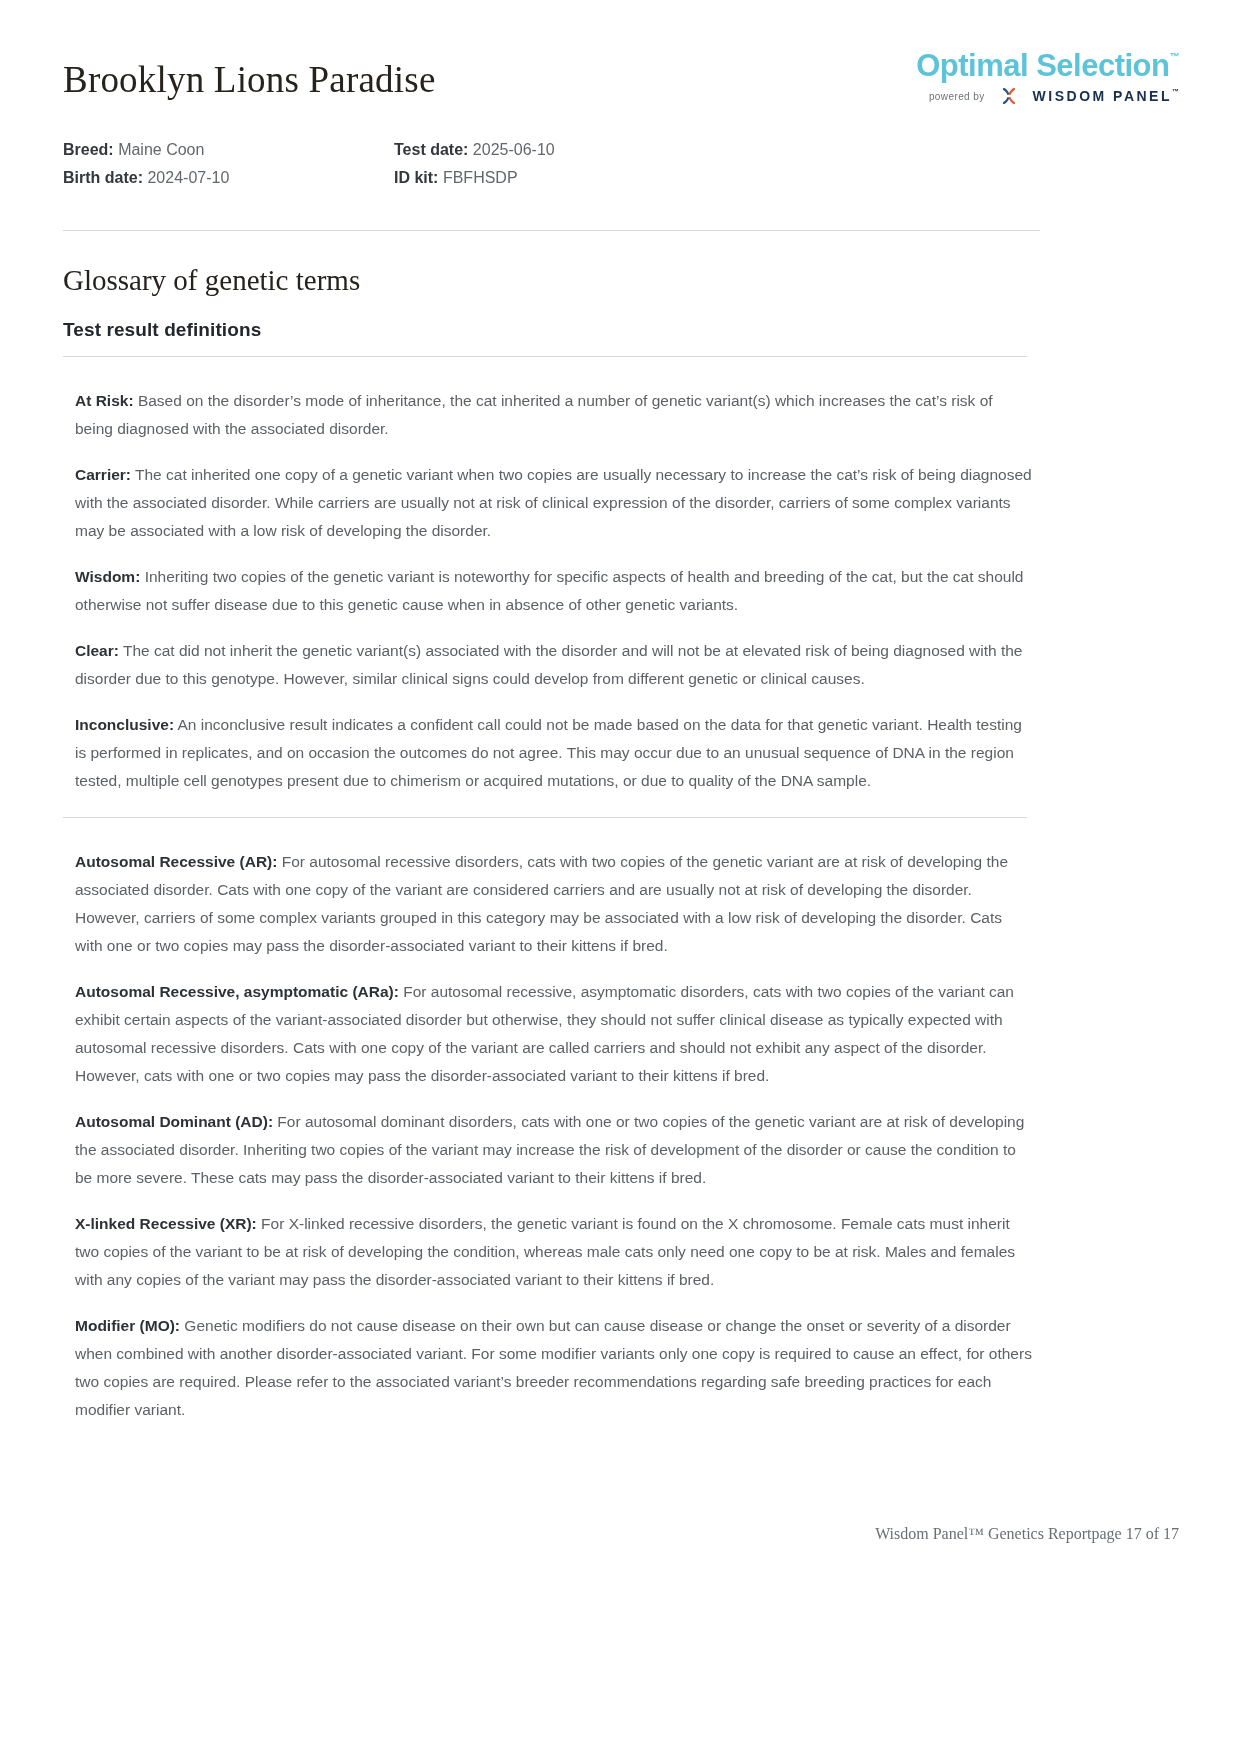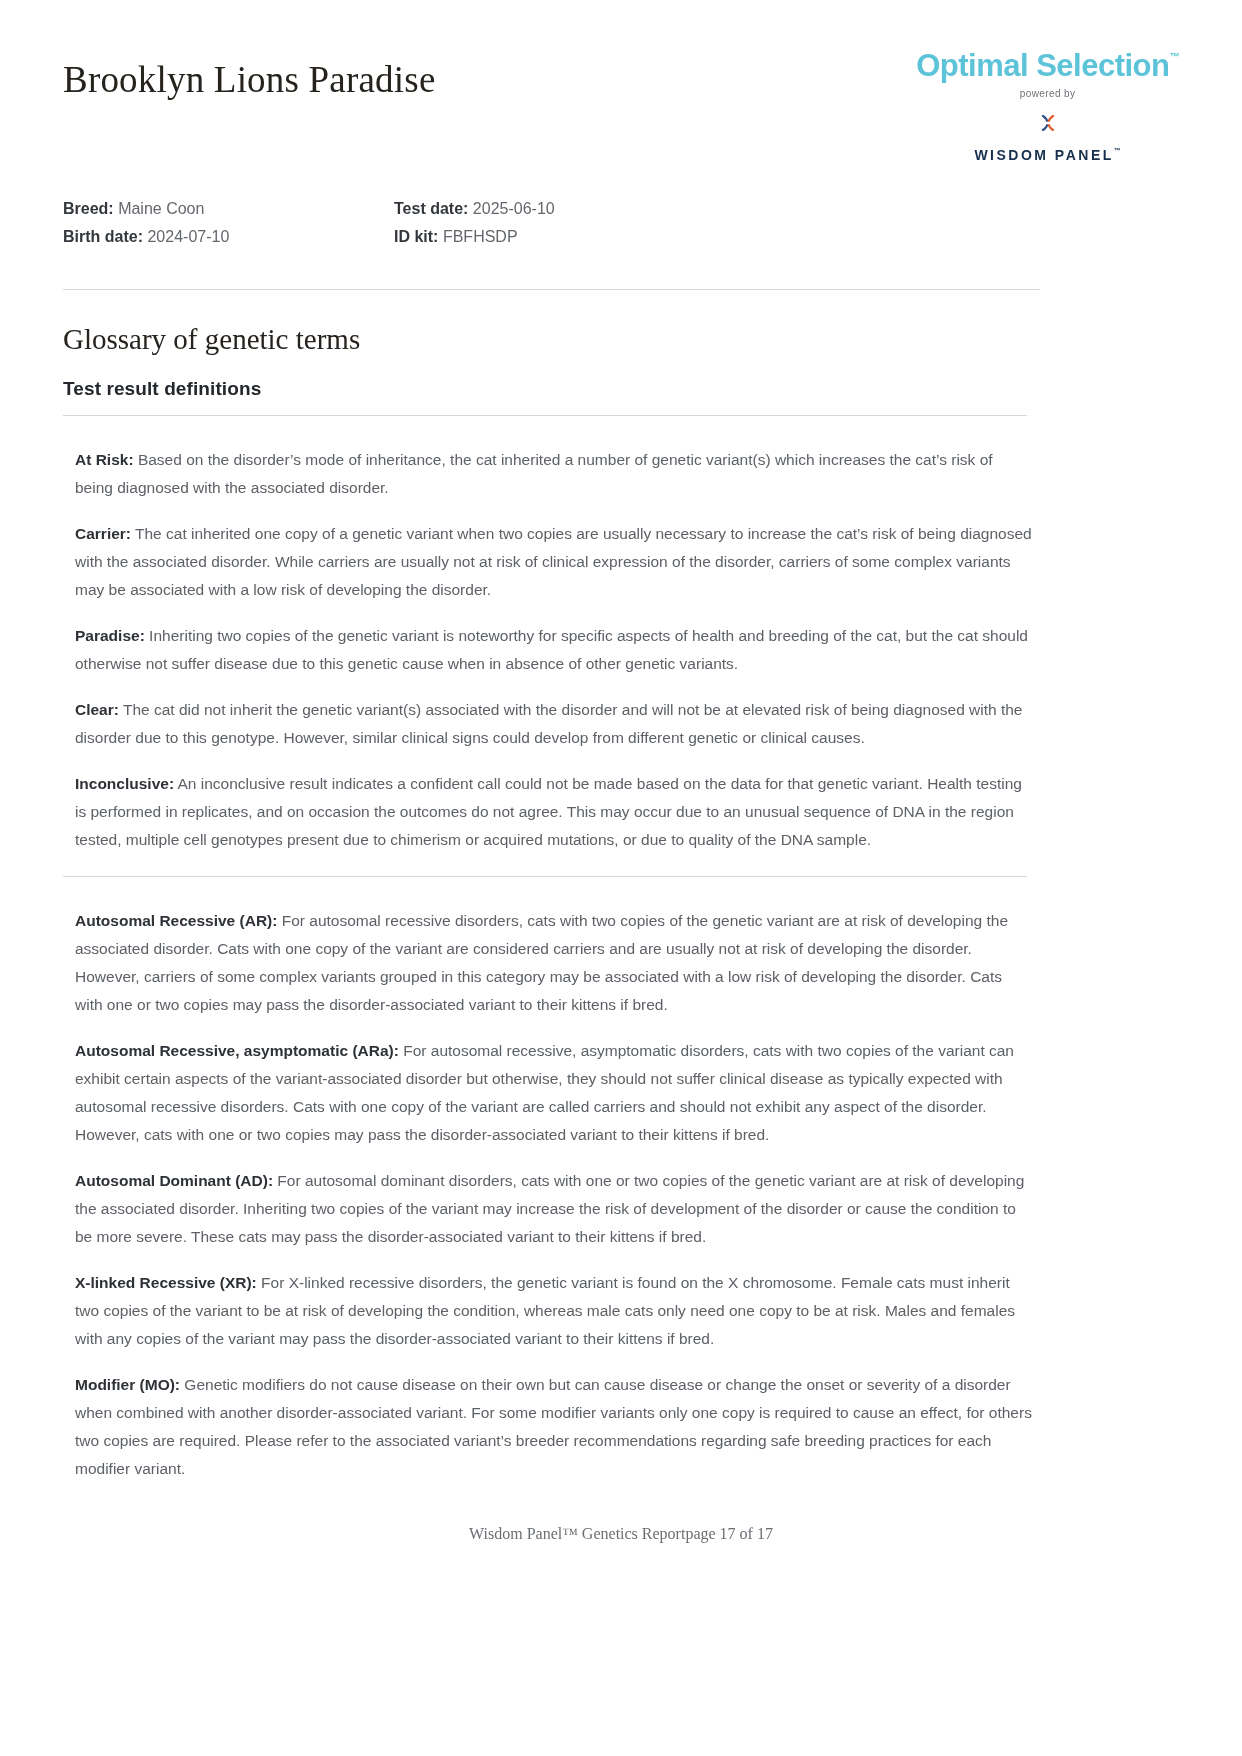--- a/index.html
+++ b/index.html
@@ -43,21 +43,20 @@
     vertical-align: top;
     position: relative;
     top: 2px;
   }
   .powered-row {
     display: flex;
     align-items: center;
     justify-content: flex-end;
     gap: 16px;
     margin-top: 7px;
-    flex-direction: column;
   }
   .powered-by {
     font-size: 10px;
     color: #6e7277;
     letter-spacing: 0.4px;
   }
   .helix-icon { display: inline-block; width: 16px; height: 16px; }
   .wisdom-wordmark {
     font-weight: 700;
     font-size: 14px;
@@ -126,21 +125,21 @@
     color: #2e3237;
   }
 
   
   .footer {
     position: absolute;
     left: 63px;
     right: 63px;
     bottom: 17px;
     display: flex;
-    justify-content: center;
+    justify-content: flex-end;
     font-family: "Liberation Serif", serif;
     font-size: 16px;
     color: #6b6f73;
   }
 </style>
 </head>
 <body>
 
 <div class="page">
 
@@ -183,21 +182,21 @@
   <hr class="rule header-rule">
 
   <h2 class="glossary-title">Glossary of genetic terms</h2>
 
   <div class="section">
     <h3 class="section-heading">Test result definitions</h3>
     <hr class="rule section-rule">
     <div class="defs">
       <p><span class="term">At Risk:</span> <span>Based on the disorder’s mode of inheritance, the cat inherited a number of genetic variant(s) which increases the cat’s risk of being diagnosed with the associated disorder.</span></p>
       <p><span class="term">Carrier:</span> <span>The cat inherited one copy of a genetic variant when two copies are usually necessary to increase the cat’s risk of being diagnosed with the associated disorder. While carriers are usually not at risk of clinical expression of the disorder, carriers of some complex variants may be associated with a low risk of developing the disorder.</span></p>
-      <p><span class="term">Paradise:</span> <span>Inheriting two copies of the genetic variant is noteworthy for specific aspects of health and breeding of the cat, but the cat should otherwise not suffer disease due to this genetic cause when in absence of other genetic variants.</span></p>
+      <p><span class="term">Wisdom:</span> <span>Inheriting two copies of the genetic variant is noteworthy for specific aspects of health and breeding of the cat, but the cat should otherwise not suffer disease due to this genetic cause when in absence of other genetic variants.</span></p>
       <p><span class="term">Clear:</span> <span>The cat did not inherit the genetic variant(s) associated with the disorder and will not be at elevated risk of being diagnosed with the disorder due to this genotype. However, similar clinical signs could develop from different genetic or clinical causes.</span></p>
       <p><span class="term">Inconclusive:</span> <span>An inconclusive result indicates a confident call could not be made based on the data for that genetic variant. Health testing is performed in replicates, and on occasion the outcomes do not agree. This may occur due to an unusual sequence of DNA in the region tested, multiple cell genotypes present due to chimerism or acquired mutations, or due to quality of the DNA sample.</span></p>
     </div>
   </div>
 
   <div class="section">
     <hr class="rule section-rule">
     <div class="defs">
       <p><span class="term">Autosomal Recessive (AR):</span> <span>For autosomal recessive disorders, cats with two copies of the genetic variant are at risk of developing the associated disorder. Cats with one copy of the variant are considered carriers and are usually not at risk of developing the disorder. However, carriers of some complex variants grouped in this category may be associated with a low risk of developing the disorder. Cats with one or two copies may pass the disorder-associated variant to their kittens if bred.</span></p>
       <p><span class="term">Autosomal Recessive, asymptomatic (ARa):</span> <span>For autosomal recessive, asymptomatic disorders, cats with two copies of the variant can exhibit certain aspects of the variant-associated disorder but otherwise, they should not suffer clinical disease as typically expected with autosomal recessive disorders. Cats with one copy of the variant are called carriers and should not exhibit any aspect of the disorder. However, cats with one or two copies may pass the disorder-associated variant to their kittens if bred.</span></p>

